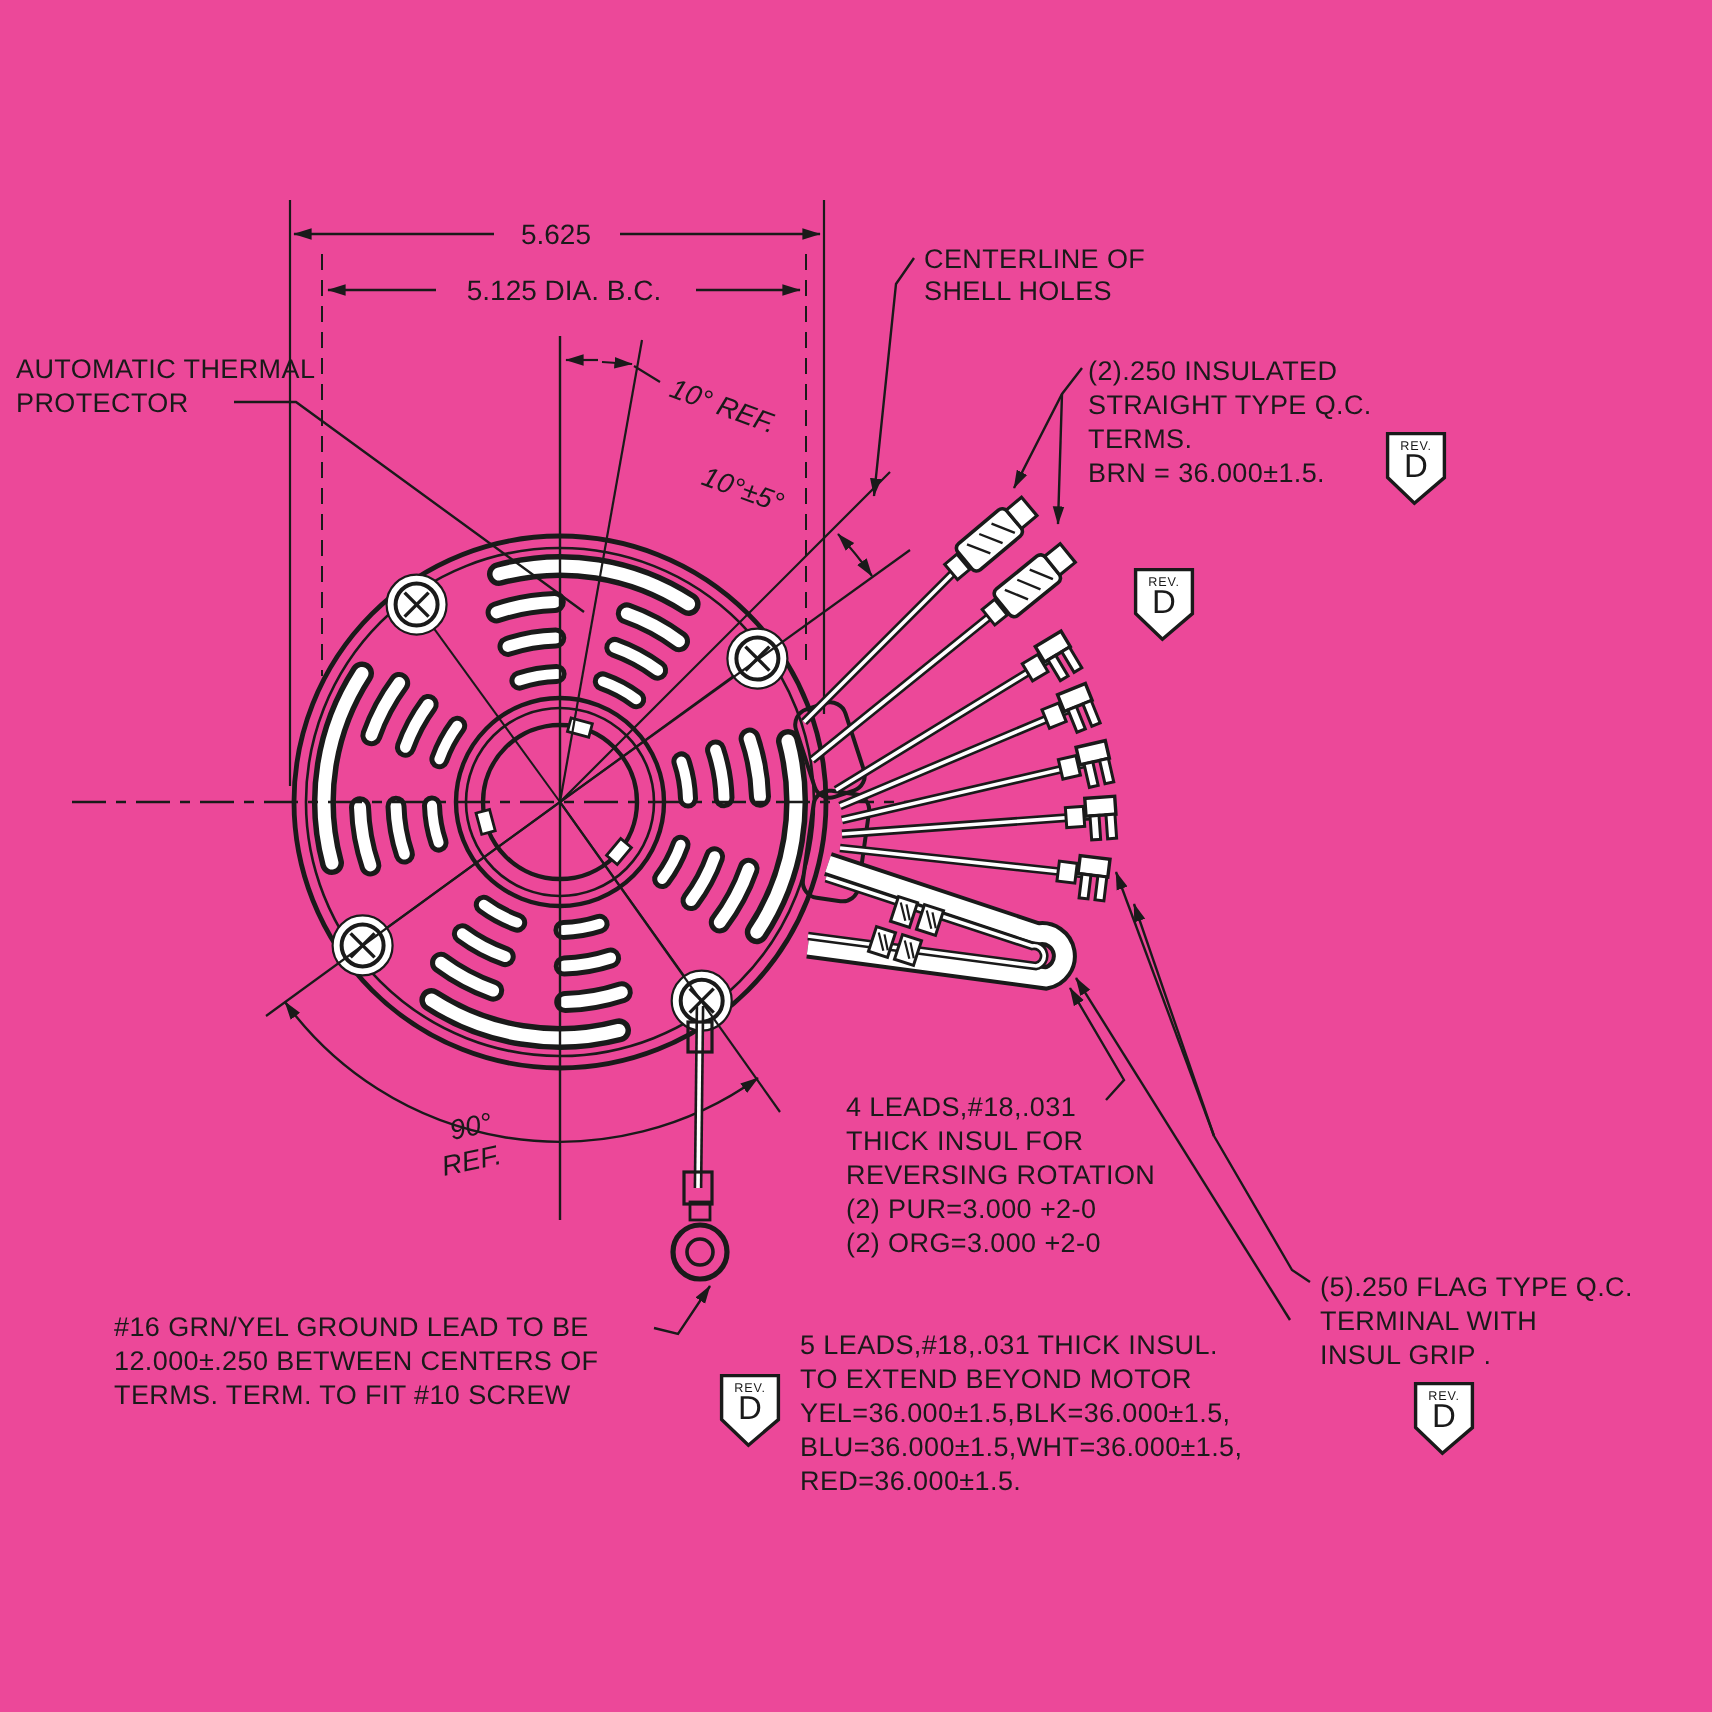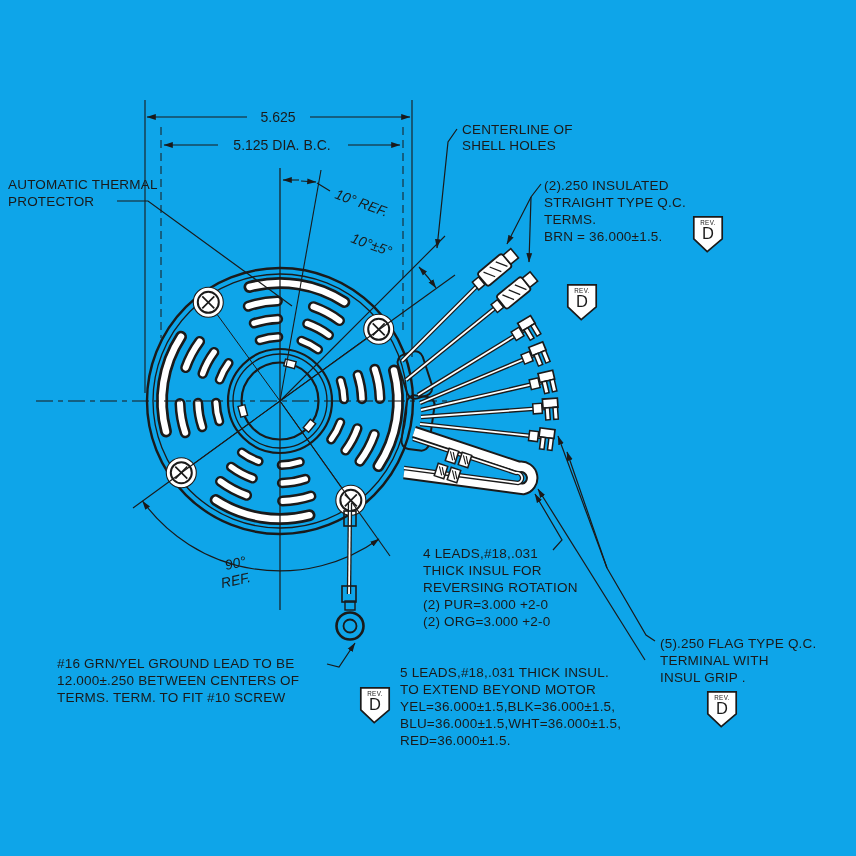--- a/index.html
+++ b/index.html
@@ -1,16 +1,16 @@
 <!DOCTYPE html>
 <html><head>
 <meta charset="utf-8">
 <style>
   html,body{margin:0;padding:0;background:#fff;}
-  #stage{position:relative;width:856px;height:856px;background:#0ea5e9;overflow:hidden;}
+  #stage{position:relative;width:856px;height:856px;background:#ec4899;overflow:hidden;}
   svg{position:absolute;left:0;top:0;}
   text{font-family:"Liberation Sans",sans-serif;fill:#1a1a1a;}
   .t{font-size:13.5px;letter-spacing:.2px;}
   .dim{font-size:14px;}
   .it{font-size:14px;font-style:italic;}
   .rev{font-size:6.3px;letter-spacing:.4px;}
   .revD{font-size:16.5px;}
   .ln{stroke:#1a1a1a;fill:none;}
 </style>
 </head>

